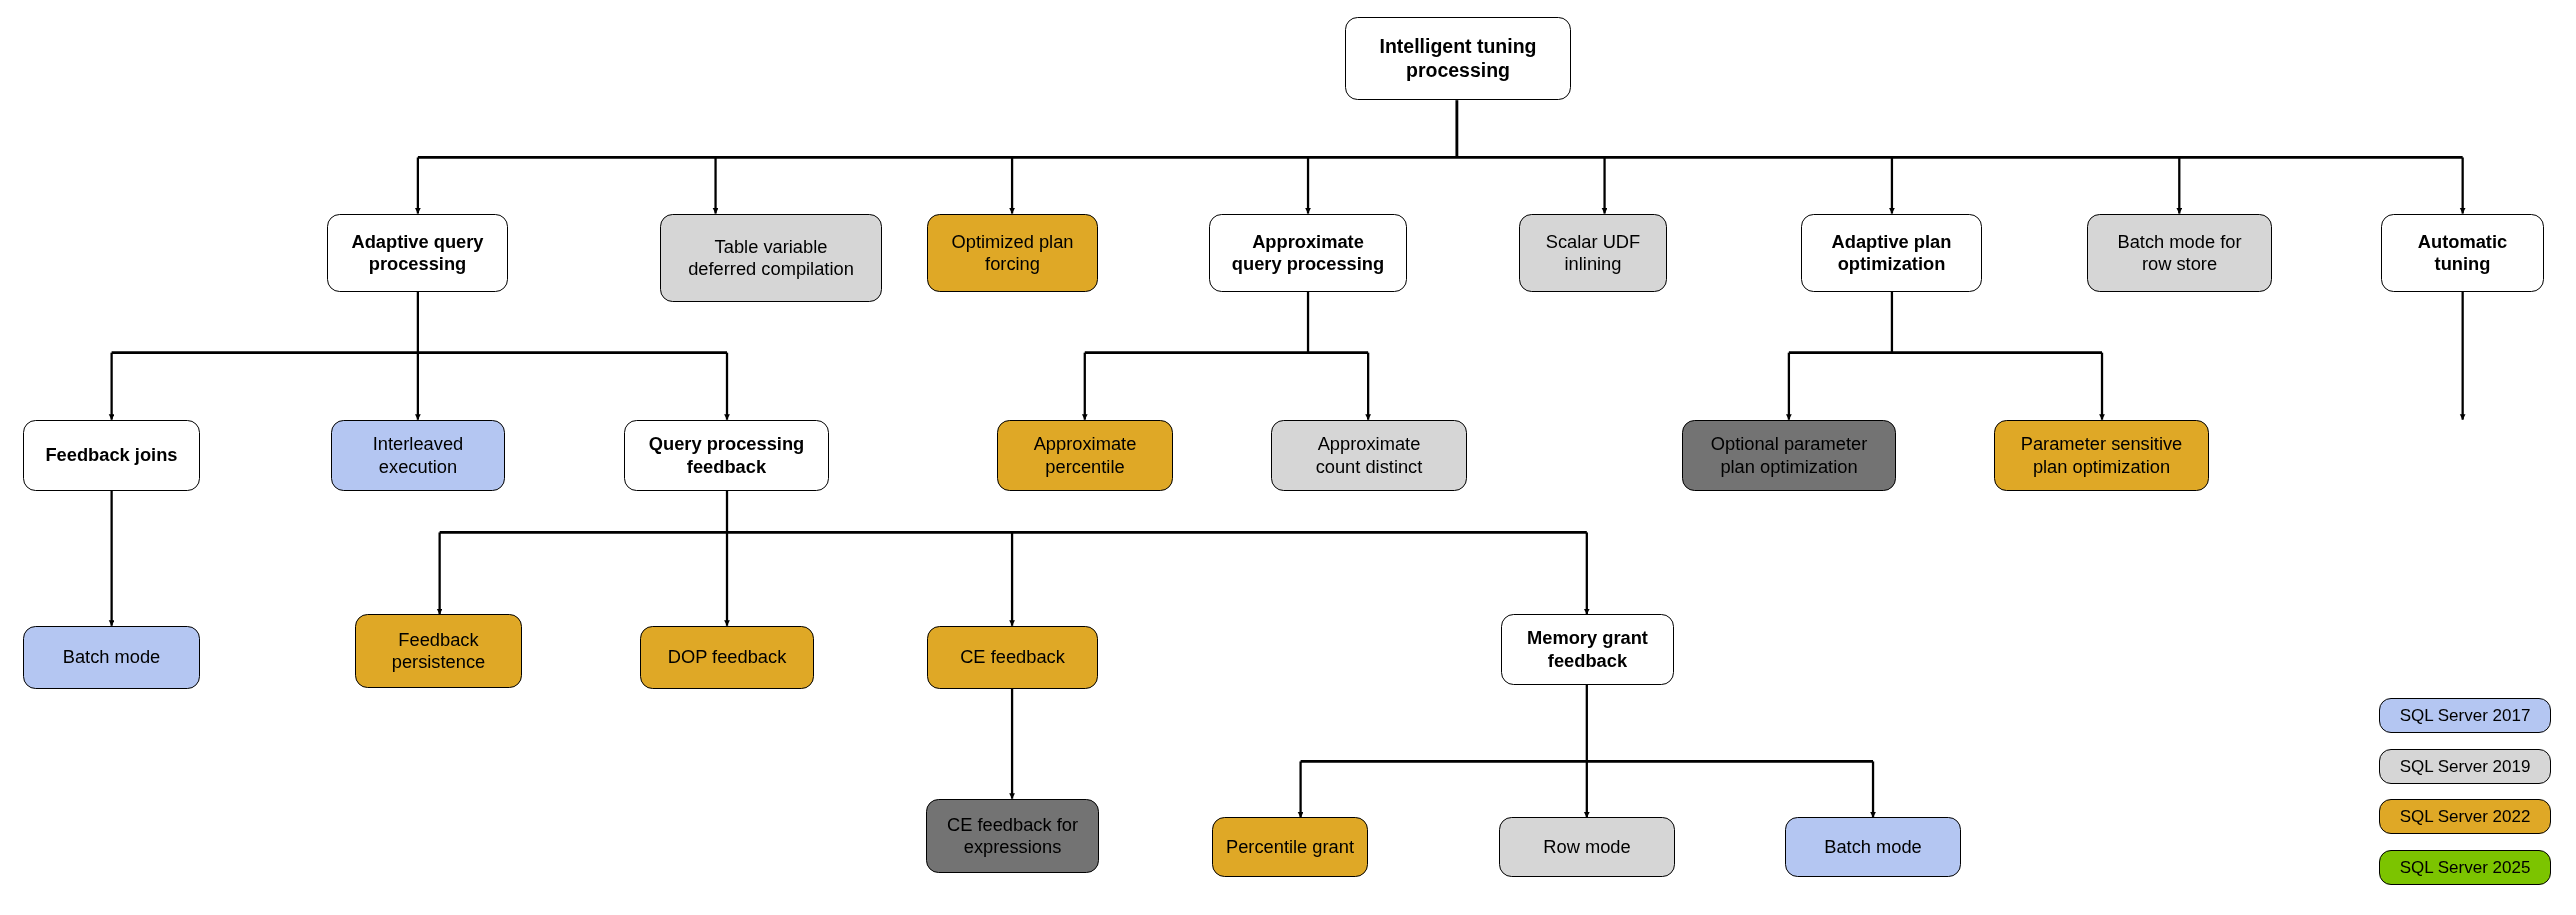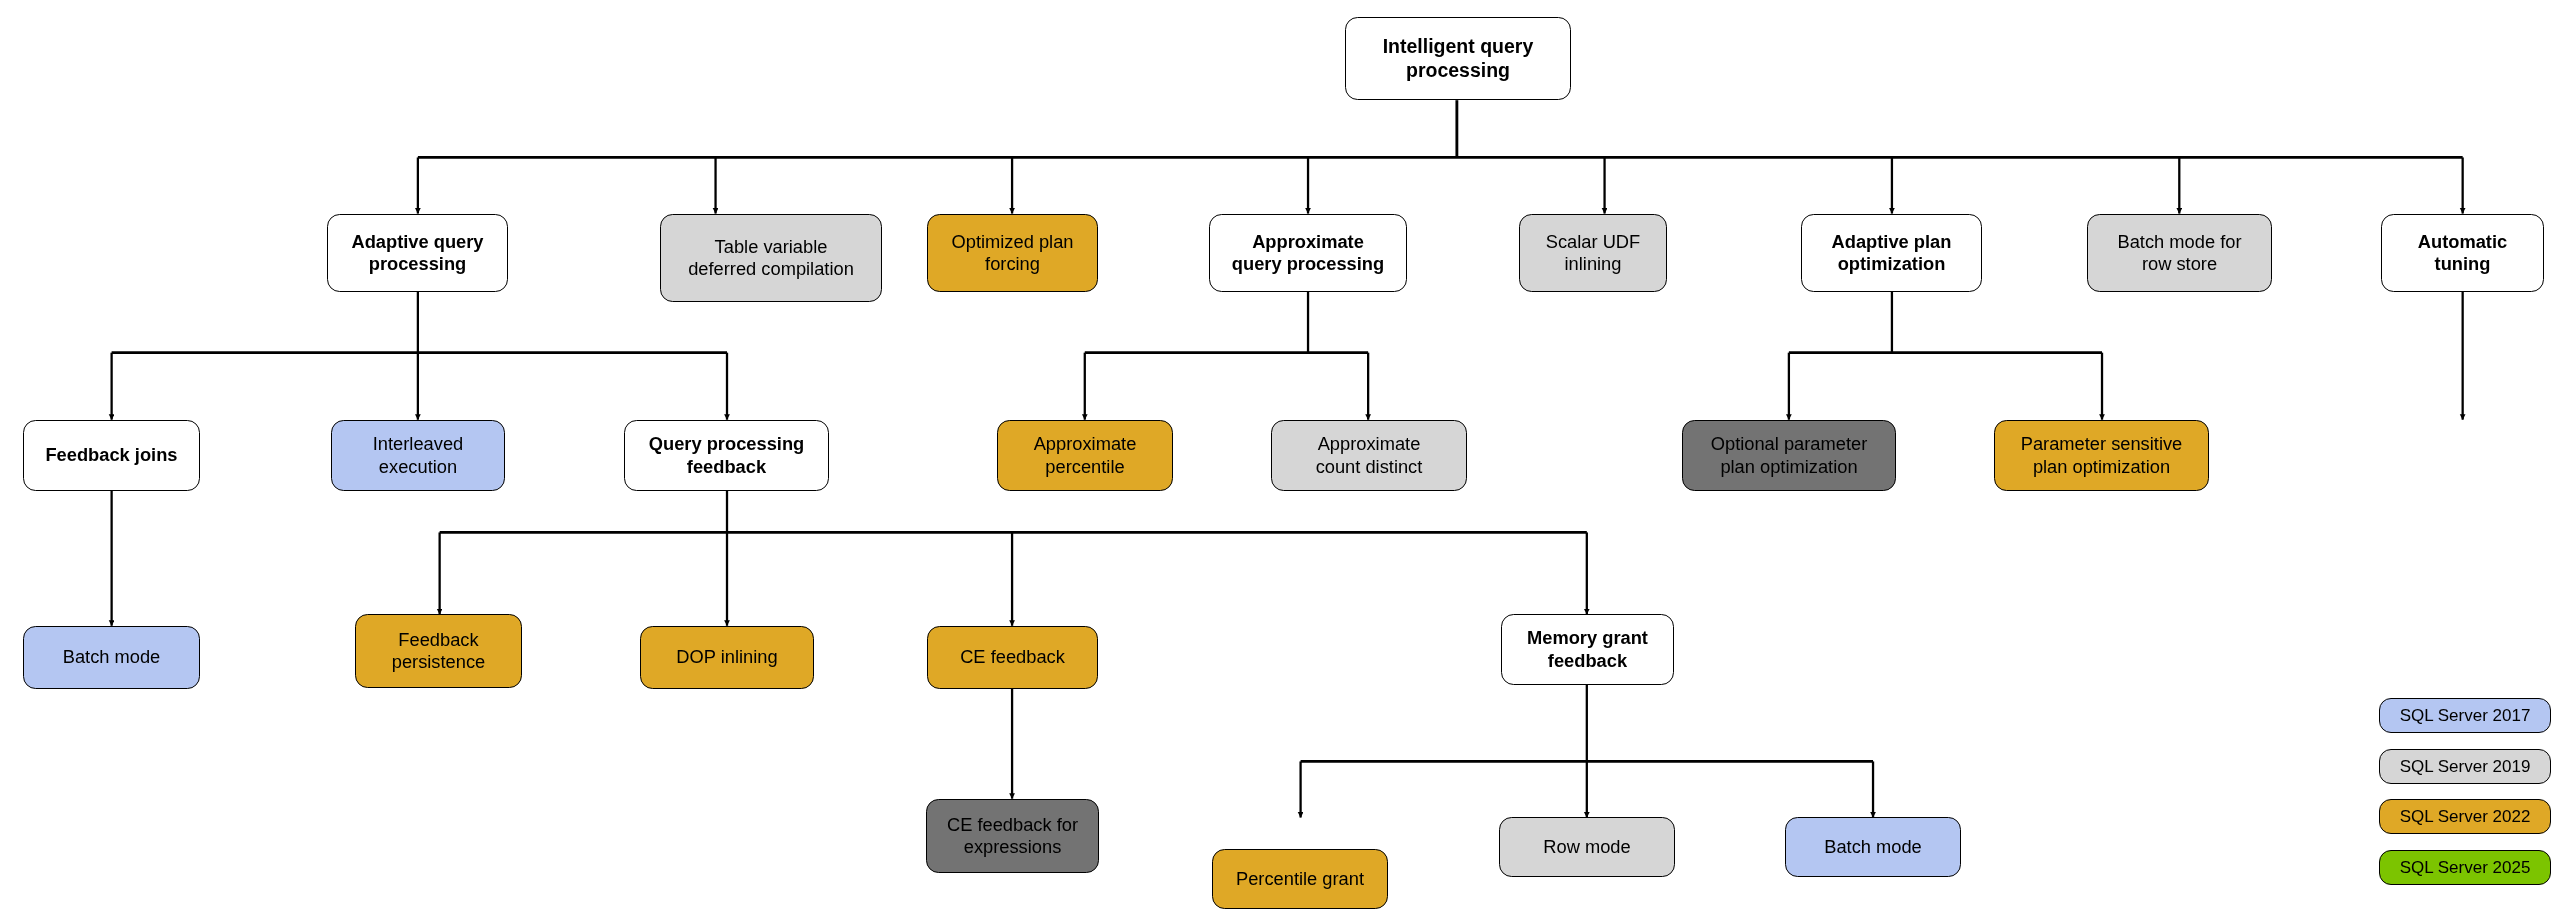--- a/index.html
+++ b/index.html
@@ -93,21 +93,21 @@
       <path d="M3305,510 L3305,616" marker-end="none"></path>
       <path d="M3125,616 L3672,616" marker-end="none" stroke-width="5"></path>
       <path d="M3125,616 L3125,733"></path>
       <path d="M3672,616 L3672,733"></path>
 
       <path d="M4302,510 L4302,733"></path>
     </g>
   </svg>
 
   <div class="node n-white" style="left:1345px;top:17px;width:226px;height:83px;font-size:19.5px;">
-    <span class="lbl">Intelligent query
+    <span class="lbl">Intelligent tuning
 processing</span>
   </div>
 
   <div class="node n-white" style="left:327px;top:214px;width:181px;height:78px;font-size:18.3px;">
     <span class="lbl">Adaptive query
 processing</span>
   </div>
   <div class="node n-gray" style="left:632px;top:214px;width:222px;height:88px;font-size:18.3px;margin-left:28px;">
     <span class="lbl">Table variable
 deferred compilation</span>
@@ -166,35 +166,35 @@
   </div>
 
   <div class="node n-blue" style="left:23px;top:626px;width:177px;height:63px;font-size:18.3px;">
     <span class="lbl">Batch mode</span>
   </div>
   <div class="node n-orange" style="left:355px;top:614px;width:167px;height:74px;font-size:18.3px;">
     <span class="lbl">Feedback
 persistence</span>
   </div>
   <div class="node n-orange" style="left:640px;top:626px;width:174px;height:63px;font-size:18.3px;">
-    <span class="lbl">DOP inlining</span>
+    <span class="lbl">DOP feedback</span>
   </div>
   <div class="node n-orange" style="left:927px;top:626px;width:171px;height:63px;font-size:18.3px;">
     <span class="lbl">CE feedback</span>
   </div>
   <div class="node n-white" style="left:1501px;top:614px;width:173px;height:71px;font-size:18.3px;">
     <span class="lbl">Memory grant
 feedback</span>
   </div>
 
   <div class="node n-green" style="left:926px;top:799px;width:173px;height:74px;font-size:18.3px;">
     <span class="lbl">CE feedback for
 expressions</span>
   </div>
-  <div class="node n-orange" style="left:1212px;top:817px;width:176px;height:60px;font-size:18.3px;margin-top:32px;">
+  <div class="node n-orange" style="left:1212px;top:817px;width:156px;height:60px;font-size:18.3px;">
     <span class="lbl">Percentile grant</span>
   </div>
   <div class="node n-gray" style="left:1499px;top:817px;width:176px;height:60px;font-size:18.3px;">
     <span class="lbl">Row mode</span>
   </div>
   <div class="node n-blue" style="left:1785px;top:817px;width:176px;height:60px;font-size:18.3px;">
     <span class="lbl">Batch mode</span>
   </div>
 
   <div class="legend-item" style="left:2379px;top:698px;width:172px;height:35px;background:#b4c6f2;">

